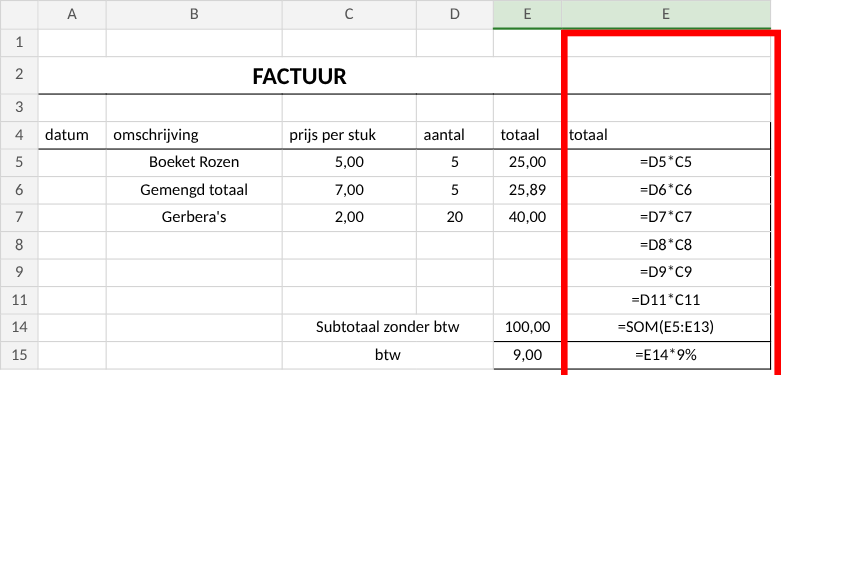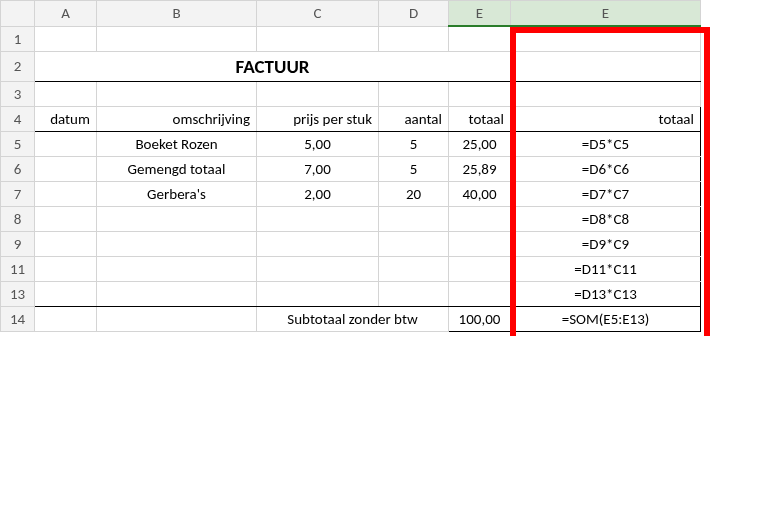--- a/index.html
+++ b/index.html
@@ -2,22 +2,22 @@
 <html><head>
 <meta charset="utf-8">
 <style>
 html,body{margin:0;padding:0;font-family:Calibri,Arial,sans-serif;font-size:15px;color:#000;background:#fff}
 .sheet{border-collapse:collapse;table-layout:fixed}
 .sheet td,.sheet th{border:1px solid #d4d4d4;padding:3px 6px;height:23px;box-sizing:border-box;overflow:hidden;white-space:nowrap}
 .colhdr{background:#f3f3f3;text-align:center;font-weight:normal;color:#555;border:1px solid #bfbfbf}
 .colhdr.sel{background:#d8e8d6;border-bottom:2px solid #2a7d2a}
 .rowhdr{background:#f3f3f3;text-align:center;font-weight:normal;color:#555;border:1px solid #bfbfbf;width:34px}
 .corner{background:#f3f3f3;border:1px solid #bfbfbf}
-.title{font-weight:bold;text-align:center;font-size:19px}
-.hdr{text-align:right}
+.title{font-weight:bold;text-align:center;font-size:22px}
+.hdr{text-align:left}
 .num{text-align:center}
 .txt{text-align:center}
 .bt{border-top:1.5px solid #000 !important}
 .bb{border-bottom:1.5px solid #000 !important}
 .bl{border-left:1.5px solid #000 !important}
 .br{border-right:1.5px solid #000 !important}
 .redbox{position:absolute;border:6px solid #ff0000;pointer-events:none}
 .wrap{position:relative;display:inline-block}
 </style>
 </head>
@@ -126,35 +126,34 @@
 <tr>
   <th class="rowhdr">11</th>
   <td class="bl"></td>
           <td></td>
           <td></td>
           <td></td>
   <td class="br"></td>
   <td class="txt br">=D11*C11</td>
 </tr>
 <tr>
-  <th class="rowhdr">13</th>
-  <td class="bl bb"></td>
-          <td class="bb"></td>
-          <td class="bb"></td>
-          <td class="bb"></td>
-  <td class="br bb"></td>
-  <td class="txt br bb">=D13*C13</td>
-</tr>
-<tr>
   <th class="rowhdr">14</th>
   <td></td>
           <td></td>
   <td colspan="2" class="num">Subtotaal zonder btw</td>
   <td class="num br bb">100,00</td>
   <td class="txt br bb">=SOM(E5:E13)</td>
+</tr>
+<tr>
+  <th class="rowhdr">15</th>
+  <td></td>
+          <td></td>
+  <td colspan="2" class="num">btw</td>
+  <td class="num br bb">9,00</td>
+  <td class="txt br bb">=E14*9%</td>
 </tr>
 </tbody>
     </table>
 <div class="redbox" style="left:510px;top:27px;width:188px;height:470px"></div>
 </div>
 
 
 
 
 </body></html>

